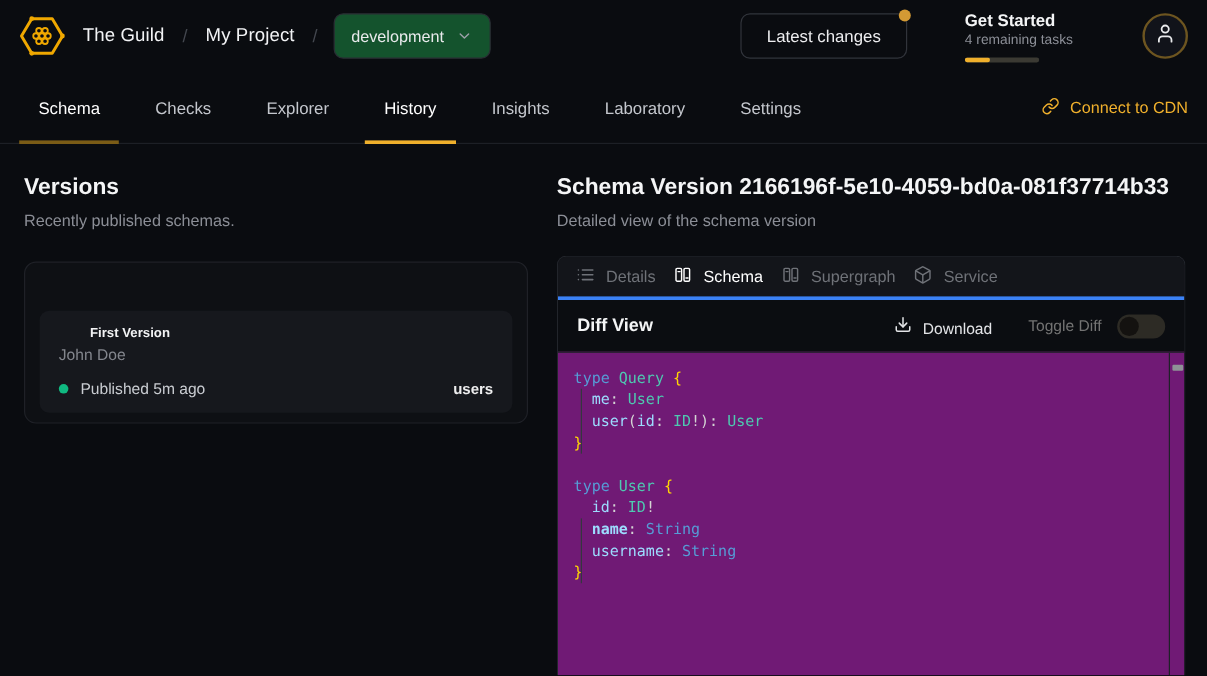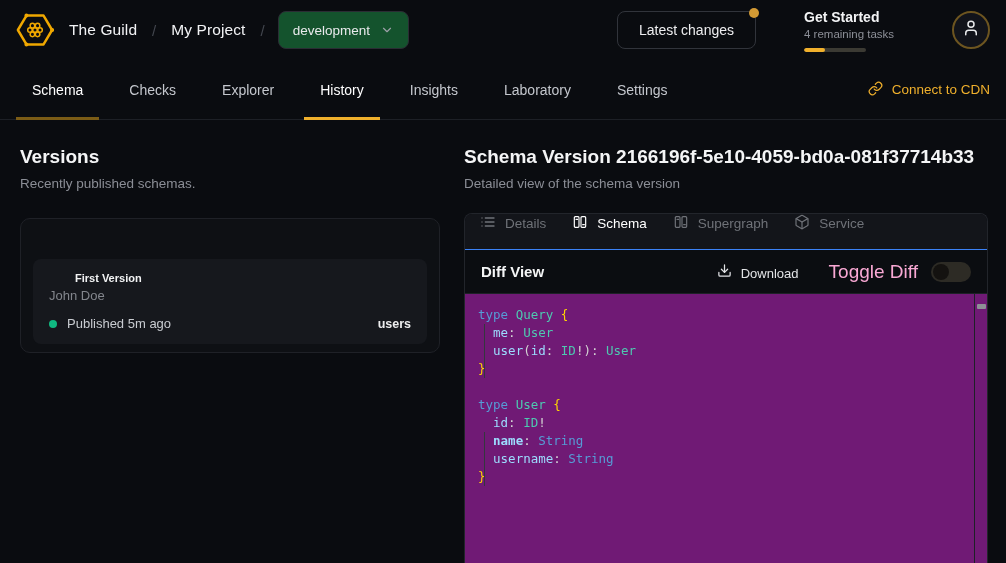--- a/index.html
+++ b/index.html
@@ -52,30 +52,30 @@
   .vi-name { font-size:11px; font-weight:600; color:#f2f3f4;margin-left:26px; }
   .vi-author { font-size:13px; color:#83868d; margin-top:4px; }
   .vi-row { display:flex; align-items:center; margin-top:13px; }
   .vi-dot { width:8px; height:8px; border-radius:50%; background:#10b981; margin-right:10px; flex:none; }
   .vi-status { font-size:13px; color:#c9ccd1; }
   .vi-tag { margin-left:auto; font-size:12.5px; font-weight:700; color:#ededee; }
 
   .right-col { flex:1; display:flex; flex-direction:column; min-width:0; }
   .detail-panel { margin-top:22px; flex:1; display:flex; flex-direction:column; min-height:0;
     border:1px solid #22252b; border-bottom:none; border-radius:8px 8px 0 0; overflow:hidden; }
-  .tabstrip { height:36px; flex:none; background:#13151a; display:flex; align-items:flex-start; padding:0 15px; gap:26px;
-    border-bottom:1px solid #3b82f6; }
+  .tabstrip { height:36px; flex:none; background:#13151a; display:flex; align-items:center; padding:0 15px; gap:15px;
+    border-bottom:3px solid #3b82f6; }
   .dtab { display:flex; align-items:center; gap:9px; font-size:13.5px; color:#6f7278; cursor:pointer; white-space:nowrap; }
   .dtab.active { color:#ffffff; }
   .dtab svg { flex:none; }
   .diffbar { height:43px; flex:none; display:flex; align-items:center; padding:0 16px; background:#0b0d11; }
   .diff-title { font-size:15px; font-weight:700; color:#f4f5f6; }
   .download { margin-left:auto; display:flex; align-items:flex-end; gap:9px; font-size:13px; color:#e3e4e7; cursor:pointer; }
   .toggle-group { display:flex; align-items:center; gap:13px; margin-left:30px; }
-  .toggle-label { font-size:19px; color:#f9a8d4; }
+  .toggle-label { font-size:13px; color:#737373; }
   .toggle { width:40px; height:20px; border-radius:10px; background:#2d2b25; position:relative; cursor:pointer; flex:none; }
   .toggle-knob { position:absolute; left:2px; top:2px; width:16px; height:16px; border-radius:50%; background:#141210; }
 
   .code-area { flex:1; min-height:0; position:relative; background:#701a75; border-top:1px solid #1e2127;
     font-family:"DejaVu Sans Mono", monospace; font-size:12.5px; line-height:18px; padding:12px 22px 0 13px; overflow:hidden; }
   .code-line { white-space:pre; height:18px; }
   .indent-guide { position:absolute; width:1px; background:#34373e; left:19px; }
   .guide-1 { top:30px; height:54px; }
   .guide-2 { top:138px; height:54px; }
   .scrollbar { position:absolute; top:0; right:0; bottom:0; width:13px; border-left:1px solid #1e2127; }

